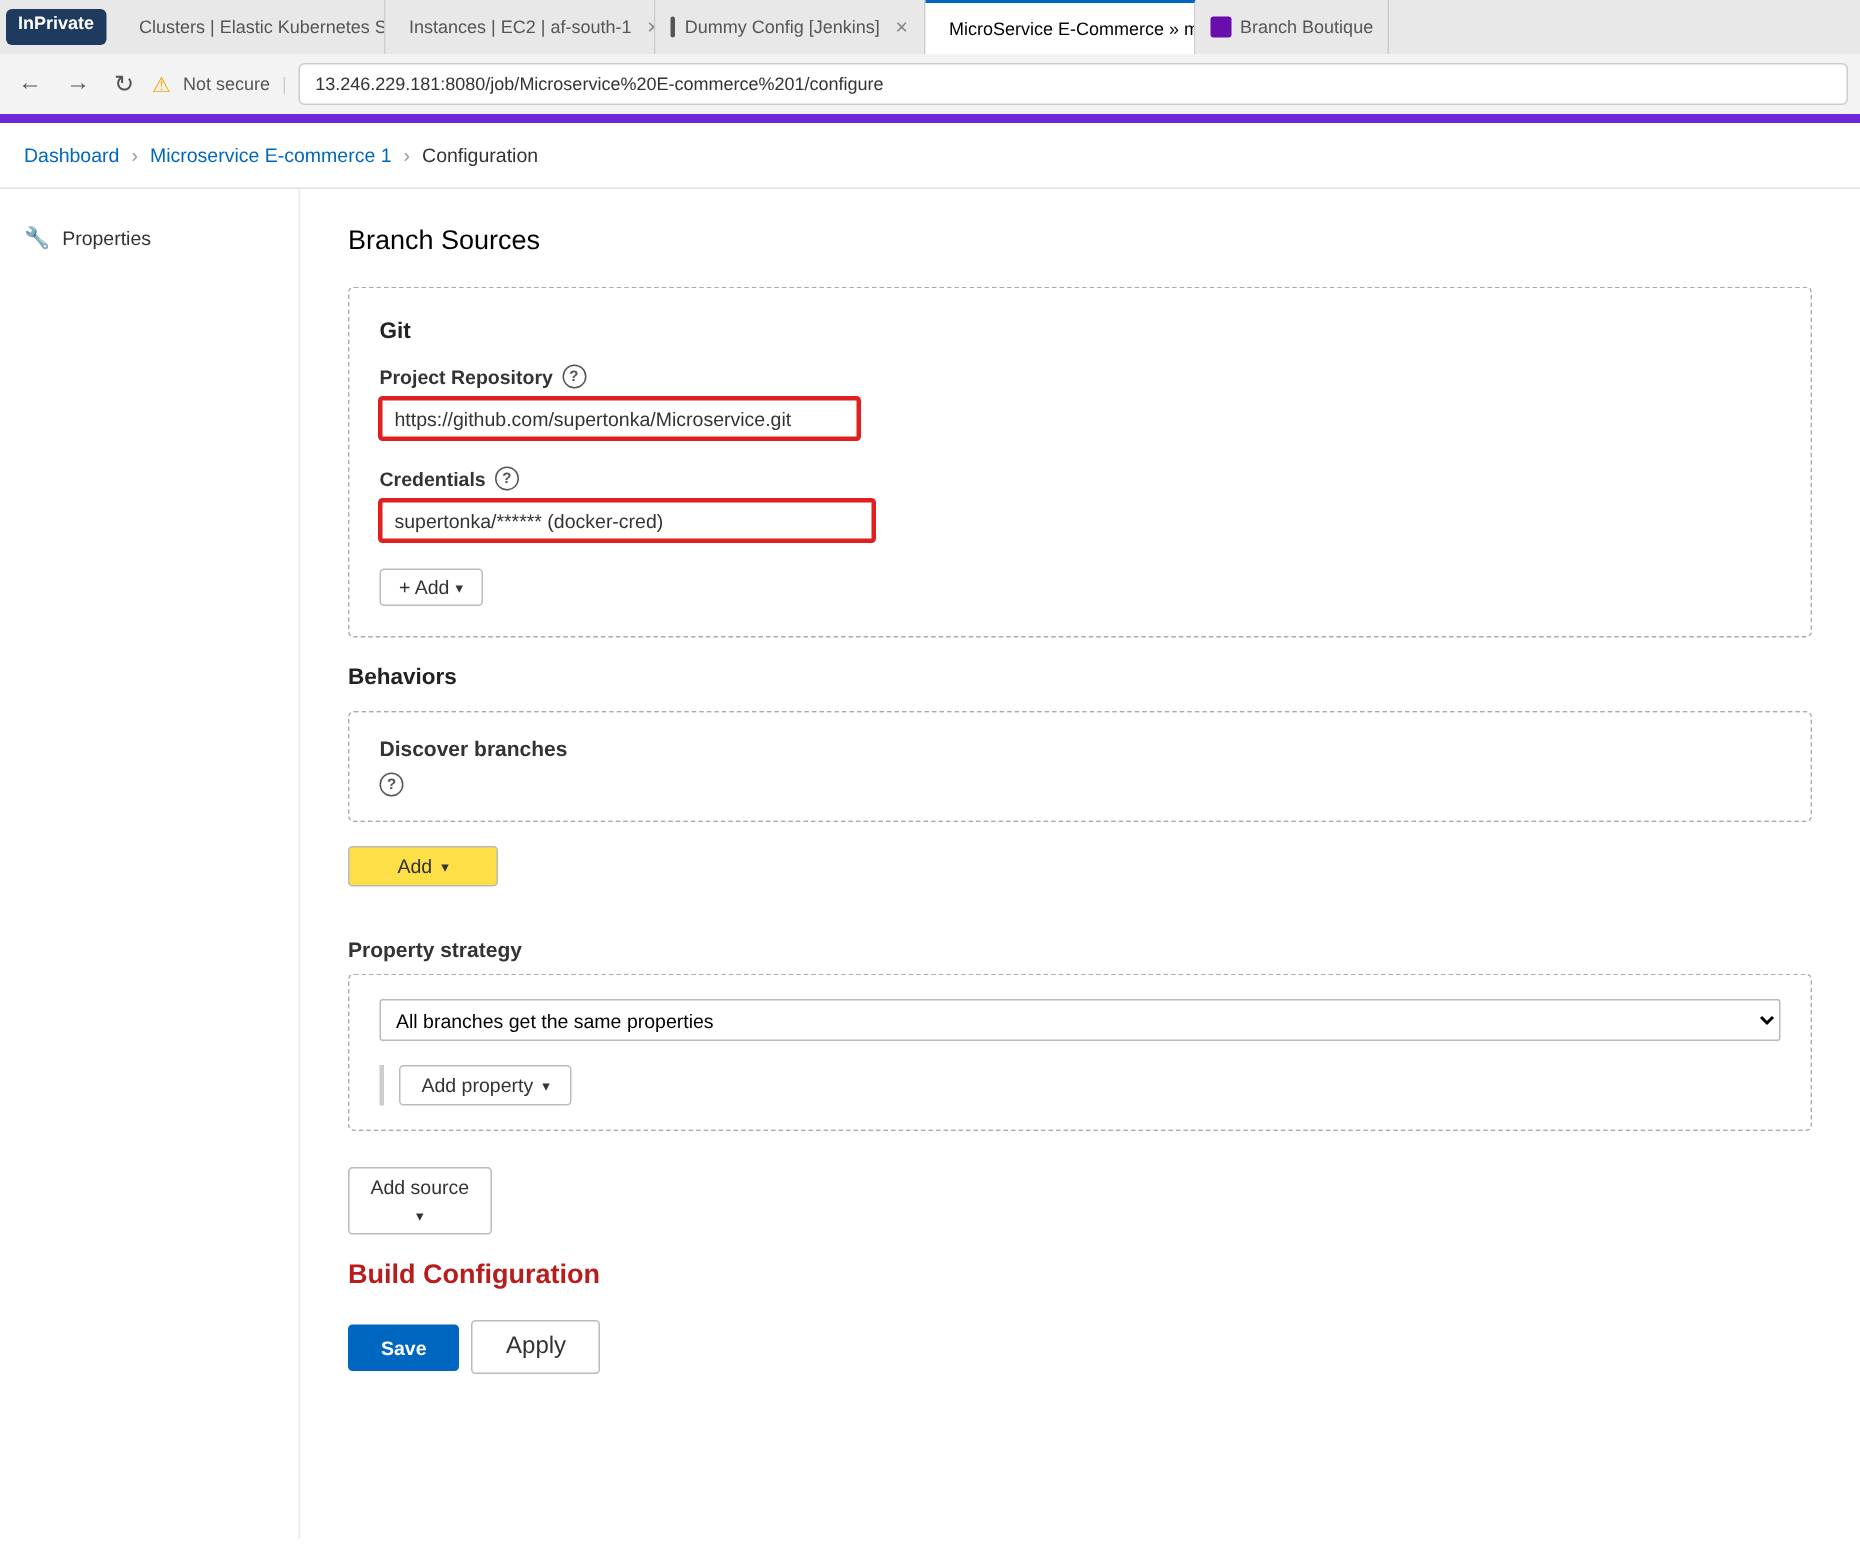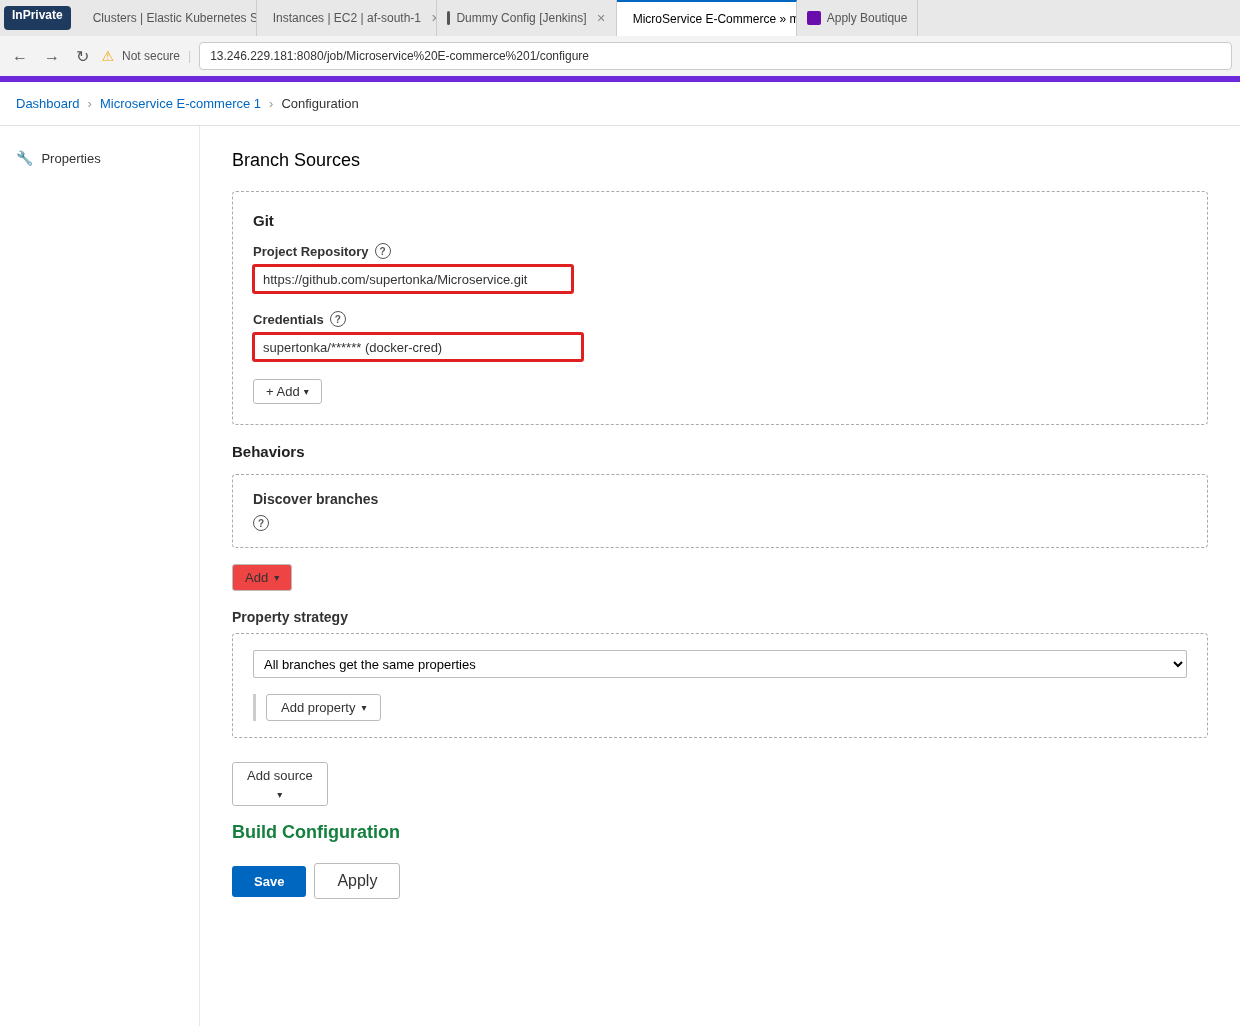--- a/index.html
+++ b/index.html
@@ -47,34 +47,34 @@
     .section-subtitle { font-size: 14px; font-weight: 700; margin-bottom: 4px; color: #333; }
 
     .git-label { font-size: 15px; font-weight: 700; margin-bottom: 14px; color: #222; }
 
     .btn-add { display: inline-flex; align-items: center; gap: 4px; border: 1px solid #bbb; background: #fff; padding: 4px 12px; border-radius: 3px; font-size: 13px; cursor: pointer; color: #333; }
 
     .behaviors-title { font-size: 15px; font-weight: 700; margin-bottom: 14px; color: #222; margin-top: 18px; }
 
     .discover-branches-box { border: 1.5px dashed #aaa; border-radius: 4px; padding: 16px 20px; margin-bottom: 16px; }
 
-    .add-dropdown { display: inline-flex; align-items: center; gap: 6px; border: 1px solid #bbb; background: #ef4444; padding: 5px 12px; border-radius: 3px; font-size: 13px; cursor: pointer; color: #333; margin-bottom: 18px; }
+    .add-dropdown { display: inline-flex; align-items: center; gap: 6px; border: 1px solid #bbb; background: #fde047; padding: 5px 32px; border-radius: 3px; font-size: 13px; cursor: pointer; color: #333; margin-bottom: 34px; }
 
     .property-strategy-label { font-size: 14px; font-weight: 600; margin-bottom: 8px; color: #333; }
     .property-strategy-select { width: 100%; height: 28px; border: 1px solid #bbb; font-size: 13px; background: #fff; padding: 0 6px; border-radius: 2px; }
 
     .property-strategy-box { border: 1.5px dashed #aaa; border-radius: 4px; padding: 16px 20px; margin-bottom: 8px; }
 
     .add-property-btn { display: inline-flex; align-items: center; gap: 6px; border: 1px solid #bbb; background: #fff; padding: 5px 14px; border-radius: 3px; font-size: 13px; cursor: pointer; color: #333; }
 
     .left-border-item { border-left: 3px solid #ccc; padding-left: 10px; }
 
     .add-source-btn { display: inline-flex; align-items: center; gap: 6px; border: 1px solid #bbb; background: #fff; padding: 5px 14px; border-radius: 3px; font-size: 13px; cursor: pointer; color: #333; margin: 16px 0; flex-direction: column; }
 
-    .build-config-title { font-size: 18px; font-weight: 600; margin-bottom: 20px; color: #15803d; }
+    .build-config-title { font-size: 18px; font-weight: 600; margin-bottom: 20px; color: #b91c1c; }
 
     .btn-save { background: #0067c0; color: #fff; border: none; padding: 8px 22px; border-radius: 3px; font-size: 13px; cursor: pointer; font-weight: 600; }
     .btn-apply { background: #fff; color: #333; border: 1px solid #bbb; padding: 8px 22px; border-radius: 3px; font-size: 16px; cursor: pointer; margin-left: 8px; }
 
     .actions-row { display: flex; align-items: center; margin-top: 8px; }
 
     
     .fav-cluster { background: #7B68EE; border-radius: 2px; }
     .fav-instance { background: #FF8C00; border-radius: 50%; }
     .fav-dummy { background: #555; border-radius: 2px; }
@@ -109,21 +109,21 @@
     </div>
 
     <div class="tab active">
       <span class="tab-favicon fav-micro" style="width:14px;height:14px;display:inline-block;"></span>
       <span>MicroService E-Commerce » mai...</span>
 
     </div>
 
     <div class="tab">
       <span class="tab-favicon fav-online" style="width:14px;height:14px;display:inline-block;"></span>
-      <span>Apply Boutique</span>
+      <span>Branch Boutique</span>
     </div>
   </div>
 
   <div class="address-bar">
     <button class="nav-btn">←</button>
     <button class="nav-btn">→</button>
     <button class="nav-btn">↻</button>
     <span class="warning-icon">⚠</span>
     <span style="font-size:12px;color:#555;">Not secure</span>
     <span style="color:#ccc;font-size:12px;">|</span>

